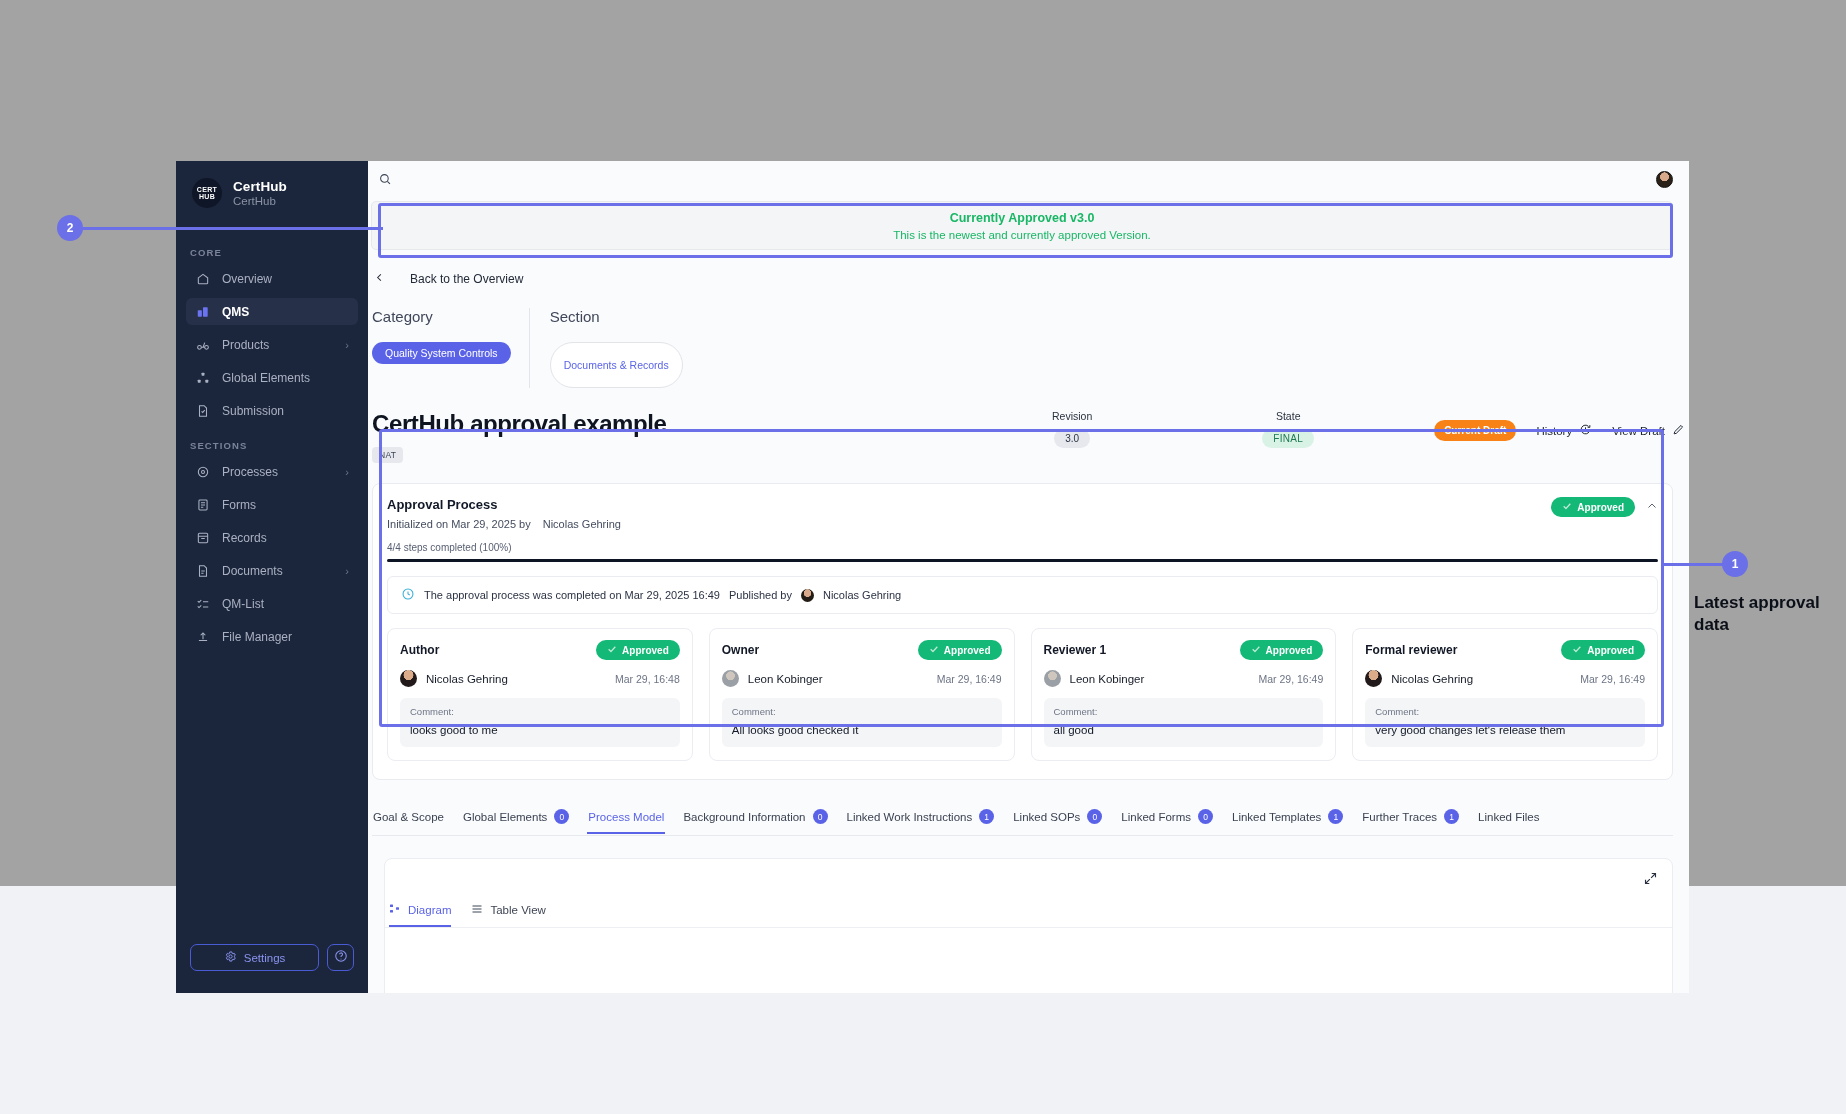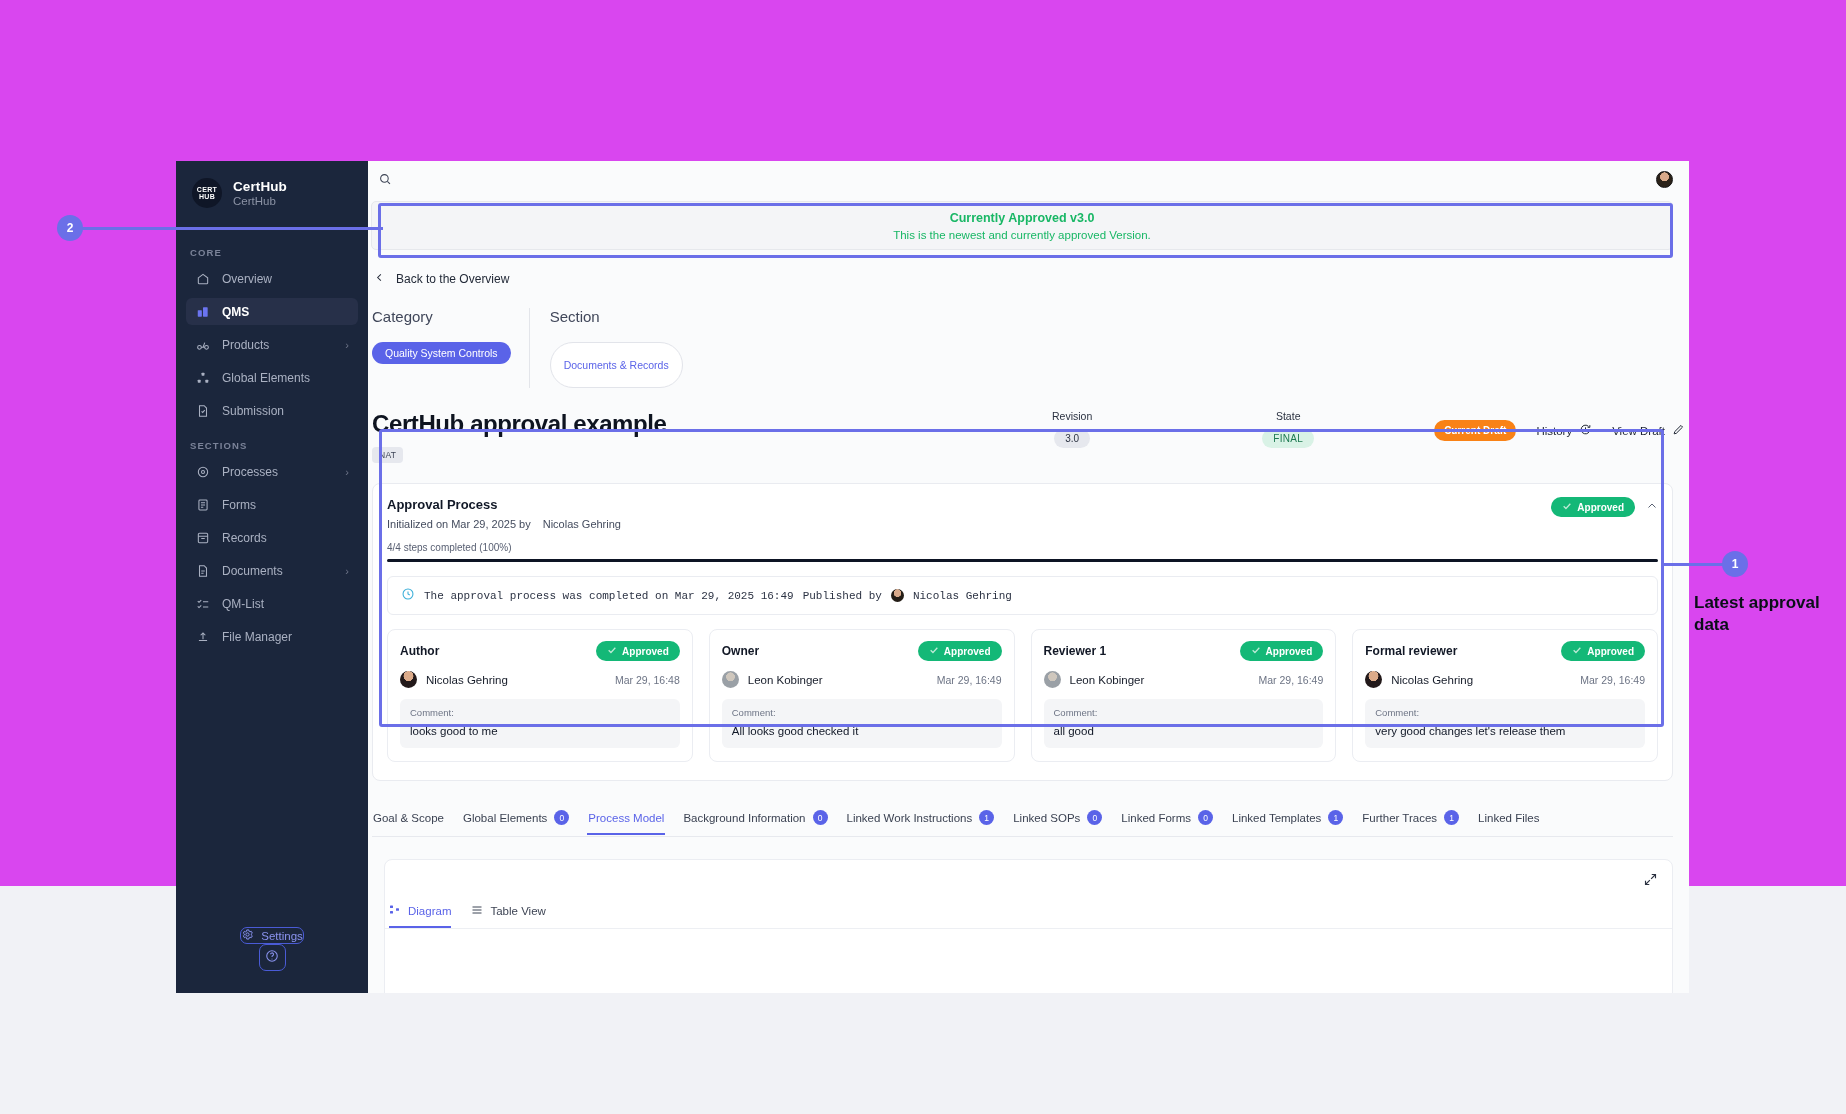--- a/index.html
+++ b/index.html
@@ -2,21 +2,21 @@
 <html><head>
 <meta charset="utf-8">
 <style>
   * { box-sizing: border-box; margin: 0; padding: 0; }
   html, body {
     width: 1846px; height: 1114px;
     background: #f1f2f6;
     font-family: "Liberation Sans", sans-serif;
     overflow: hidden;
   }
-  #root { position: relative; width: 1846px; height: 886px; background: #d946ef; }
+  #root { position: relative; width: 1846px; height: 886px; background: #a3a3a3; }
 
   
   .app-window {
     position: absolute; left: 176px; top: 161px;
     width: 1513px; height: 832px;
     background: #ffffff;
     display: flex;
     overflow: hidden;
   }
 
@@ -48,21 +48,21 @@
     height: 27px; margin: 0 10px 6px 10px; padding: 0 9px;
     border-radius: 6px; cursor: pointer;
     color: #aab1c2; font-size: 12px;
   }
   .nav-item.active { background: #273049; color: #ffffff; font-weight: bold; }
   .nav-item .ni-icon { width: 15px; height: 15px; display: flex; align-items: center; justify-content: center; flex-shrink: 0; }
   .nav-item .ni-icon svg { display: block; }
   .nav-item .ni-label { flex: 1; white-space: nowrap; }
   .nav-item .ni-chev { color: #6d7488; font-size: 11px; }
   .sidebar-spacer { flex: 1; }
-  .sidebar-footer { display: flex; align-items: center; gap: 0; padding: 0 14px 22px 14px; flex-direction: column; }
+  .sidebar-footer { display: flex; align-items: center; gap: 8px; padding: 0 14px 22px 14px; }
   .btn-settings {
     flex: 1; height: 27px; border: 1px solid #4a5bd6; border-radius: 7px;
     color: #8a93ef; background: transparent; font-size: 11.5px;
     display: flex; align-items: center; justify-content: center; gap: 7px; cursor: pointer;
   }
   .btn-help {
     width: 27px; height: 27px; border: 1px solid #4a5bd6; border-radius: 7px;
     color: #8a93ef; background: transparent;
     display: flex; align-items: center; justify-content: center; cursor: pointer;
   }
@@ -84,21 +84,21 @@
   
   .banner {
     margin: 4px 16px 0 3px; height: 49px;
     background: #f4f5f7; border: 1px solid #e6e8ec; border-radius: 5px;
     display: flex; flex-direction: column; align-items: center; justify-content: center;
   }
   .banner-title { color: #18b765; font-size: 12.5px; font-weight: bold; }
   .banner-sub { color: #18b765; font-size: 11.5px; margin-top: 4px; }
 
   .back-link {
-    display: flex; align-items: center; gap: 11px;
+    display: flex; align-items: center; gap: 25px;
     margin: 22px 0 0 6px; color: #232a38; font-size: 12px; cursor: pointer;
   }
 
   .meta-row { display: flex; align-items: flex-start; margin: 22px 0 0 4px; }
   .meta-block { padding-right: 18px; }
   .meta-block + .meta-block { border-left: 1px solid #e3e5ea; padding-left: 20px; }
   .meta-label { color: #40475a; font-size: 15px; margin-bottom: 17px; }
   .pill-solid {
     display: inline-block; background: #5a63e8; color: #fff;
     font-size: 10.5px; padding: 5px 13px; border-radius: 999px; cursor: pointer;
@@ -148,21 +148,21 @@
   .chev-up { color: #5a6273; font-size: 11px; cursor: pointer; }
 
   .ap-progress { padding: 0 14px 0 14px; }
   .ap-progress-label { font-size: 10px; color: #596073; margin-bottom: 6px; }
   .progress-track { height: 3px; background: #e7e9ef; border-radius: 3px; overflow: hidden; }
   .progress-fill { height: 100%; background: #0d1424; width: 100%; }
 
   .ap-note {
     margin: 14px 14px 0 14px; border: 1px solid #eaecf1; border-radius: 6px;
     background: #fff; padding: 10px 13px;
-    display: flex; align-items: center; gap: 9px; font-size: 11px; color: #2b3243; font-family: Liberation Mono, monospace;
+    display: flex; align-items: center; gap: 9px; font-size: 11px; color: #2b3243;
   }
   .ap-note .mini-ava {
     width: 13px; height: 13px; border-radius: 50%;
     background: radial-gradient(circle at 50% 32%, #d8a98a 0 34%, #241d16 36% 100%);
     display: inline-block; vertical-align: -2px;
   }
 
   .steps { display: flex; gap: 16px; padding: 14px 14px 18px 14px; }
   .step {
     flex: 1; min-width: 0; background: #fff;

